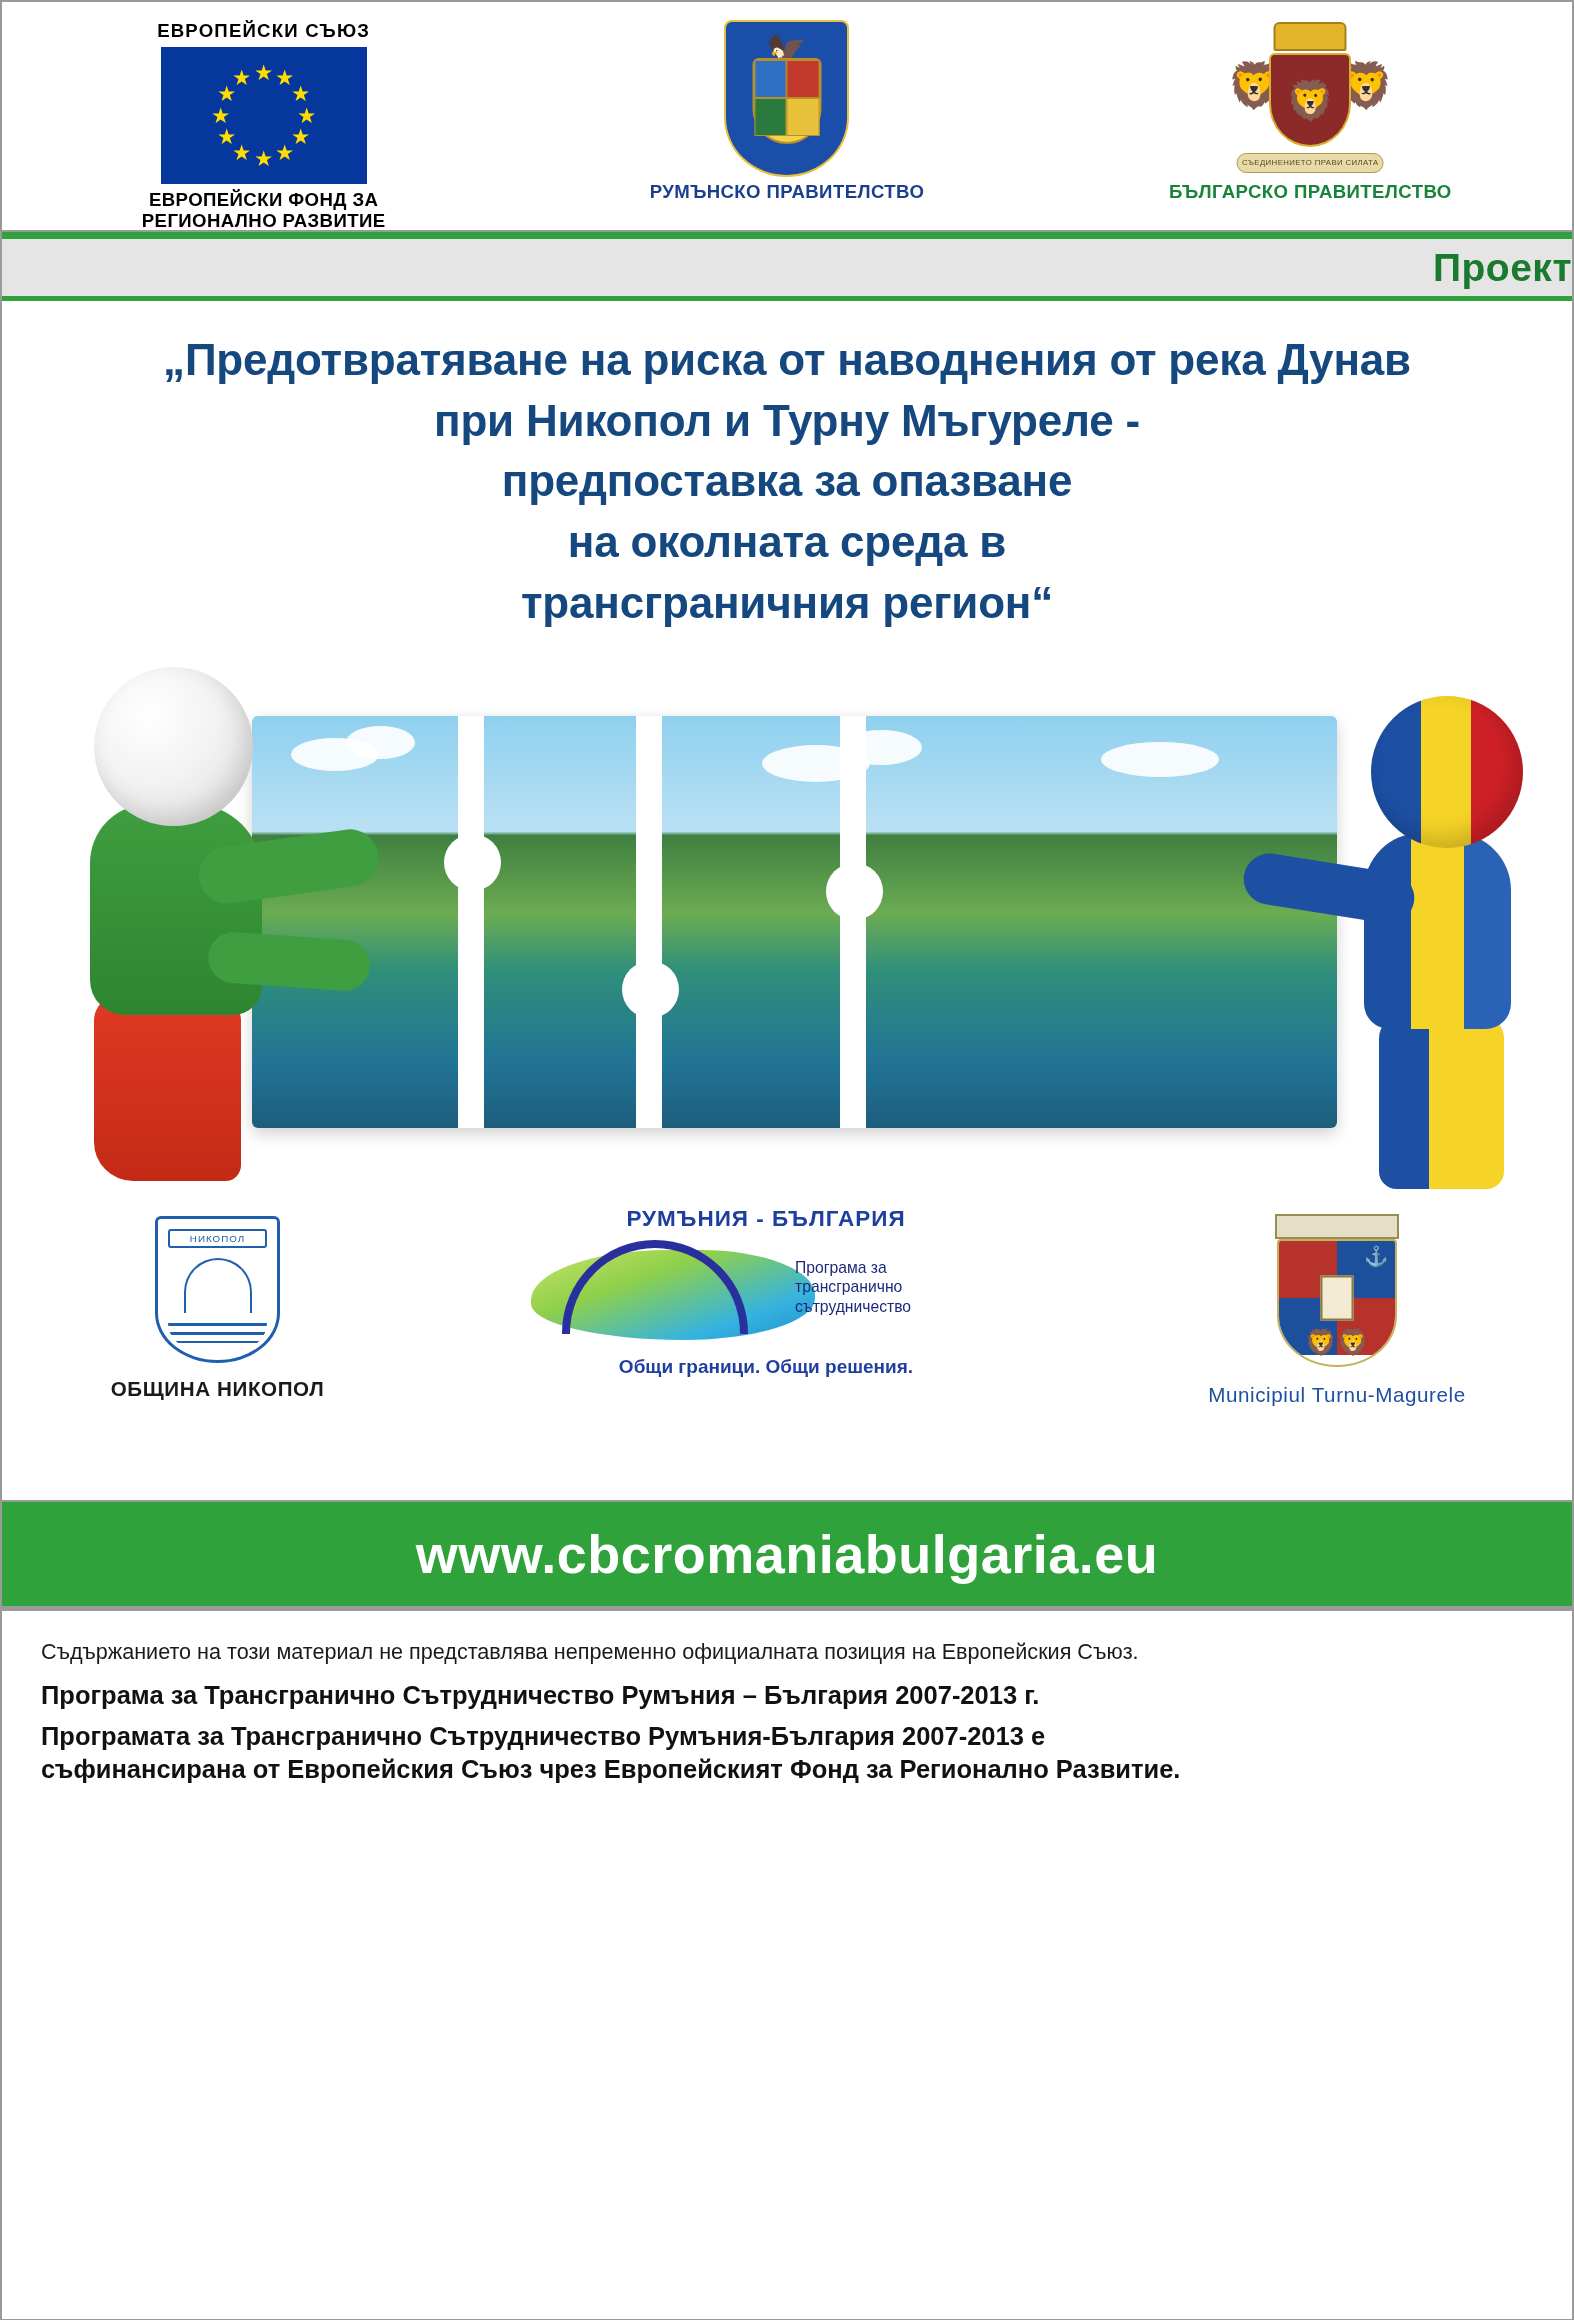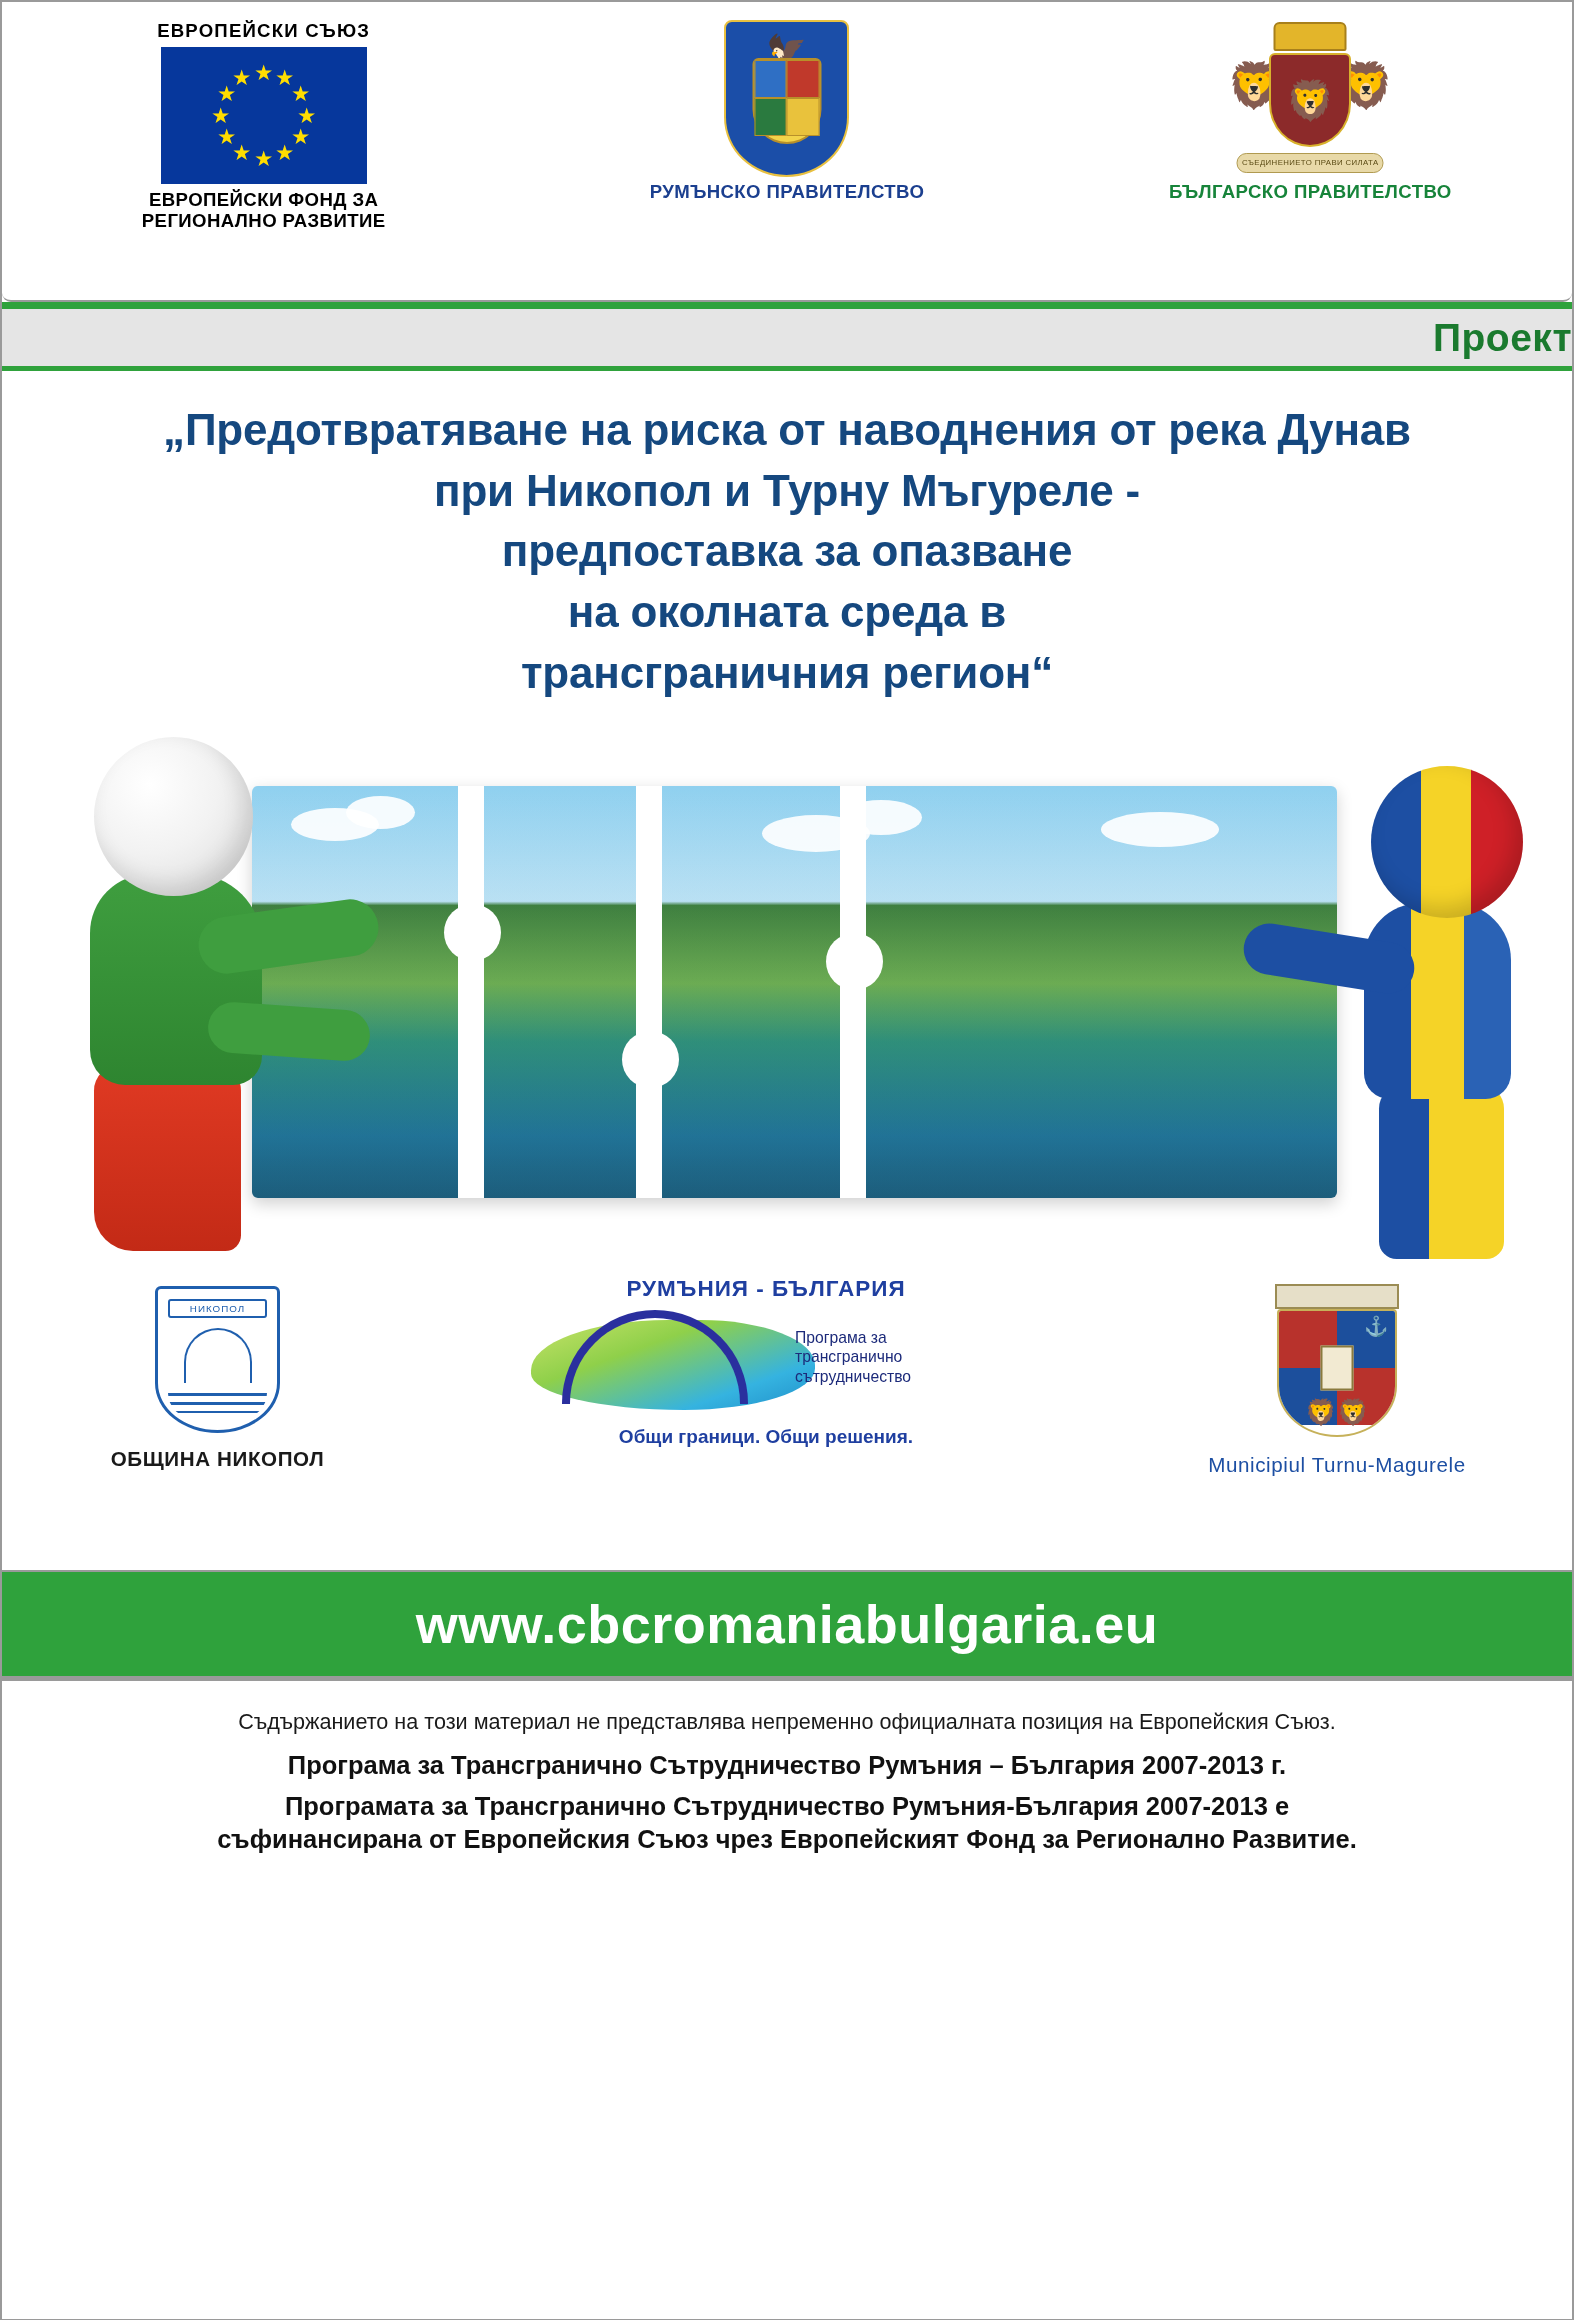--- a/index.html
+++ b/index.html
@@ -19,28 +19,27 @@
     height: 2321px;
     background: #ffffff;
     box-sizing: border-box;
     border: 2.9px solid #9a9a9a;
     overflow: hidden;
   }
 
   
   .header {
     position: relative;
-    height: 300px;
+    height: 230px;
     border-bottom: 2.9px solid #9a9a9a;
     display: flex;
     align-items: flex-start;
     justify-content: space-around;
     padding-top: 17.6px;
     box-sizing: border-box;
-    border-radius: 9px;
   }
   .emblem-block {
     text-align: center;
     width: 33%;
   }
   .emblem-caption {
     font-size: 18.6px;
     font-weight: bold;
     letter-spacing: 0.4px;
     line-height: 1.12;
@@ -484,21 +483,20 @@
   .url-text {
     font-size: 54px;
     font-weight: bold;
     color: #ffffff;
     letter-spacing: 0.5px;
   }
 
   
   .footer {
     padding: 25.5px 39px 0;
-    text-align: center;
   }
   .foot-1 {
     font-size: 21.6px;
     color: #1a1a1a;
     line-height: 1.35;
     margin-bottom: 11.8px;
   }
   .foot-2 {
     font-size: 25.5px;
     font-weight: bold;

